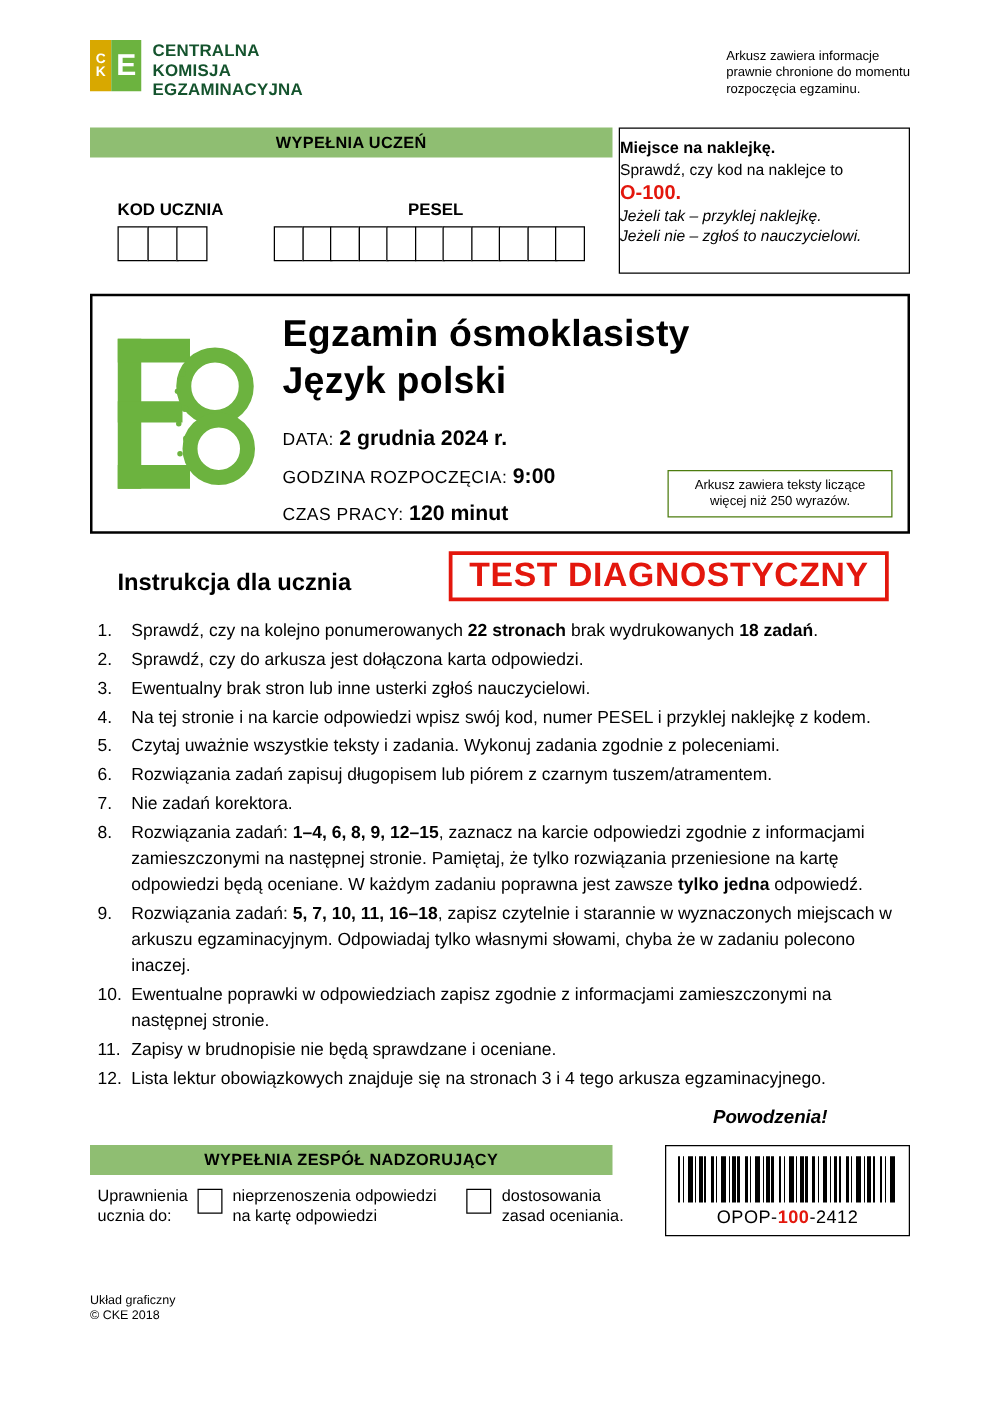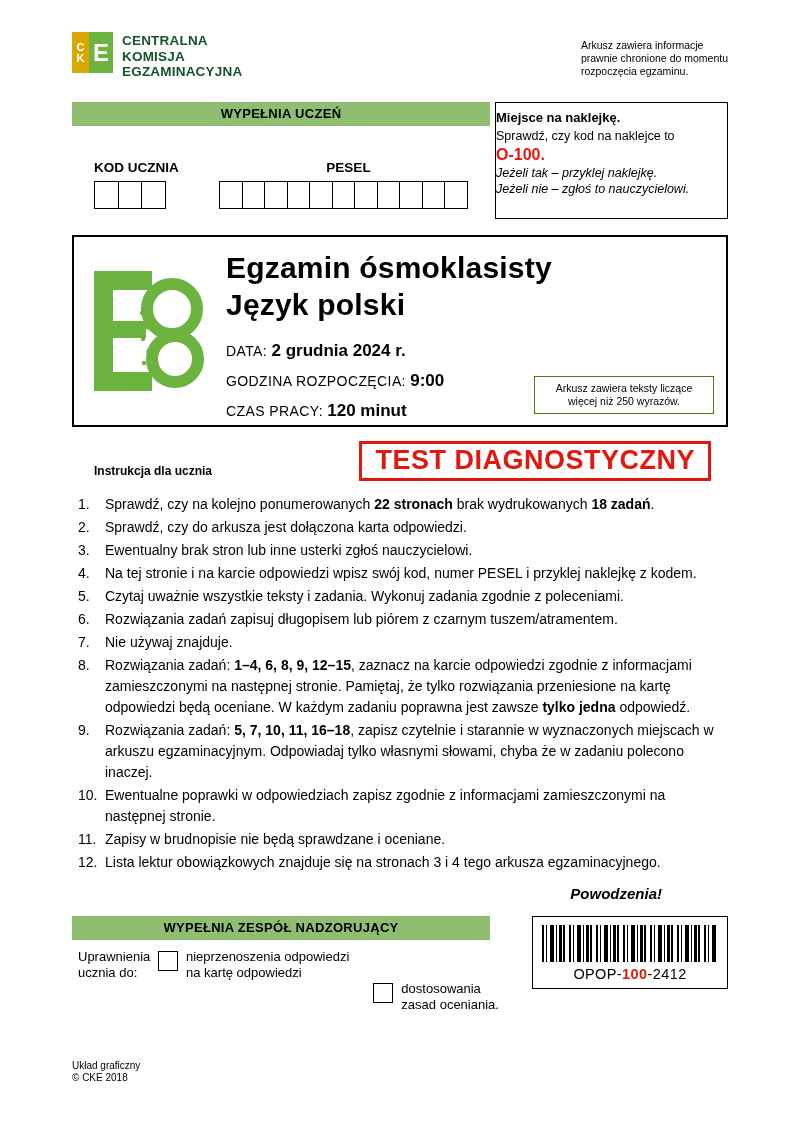--- a/index.html
+++ b/index.html
@@ -44,41 +44,41 @@
   .exam-info { padding:12px 0 0 20px; }
   .exam-title { font-weight:bold; font-size:30px; line-height:37px; letter-spacing:.2px; }
   .exam-meta { margin-top:13px; }
   .meta-line { font-size:14px; line-height:29px; letter-spacing:.4px; }
   .meta-value { font-weight:bold; font-size:17px; letter-spacing:0; }
   .note-box { position:absolute; right:12px; bottom:11px; width:180px; border:1px solid #4d7c0f;
               font-size:10.5px; line-height:13px; text-align:center; white-space:pre-line; padding:5px 2px; }
 
   
   .diag-row { display:flex; justify-content:space-between; align-items:flex-end; margin-top:14px; }
-  .instr-heading { font-weight:bold; font-size:12px; margin-left:22px; padding-bottom:3px; }
+  .instr-heading { font-weight:bold; font-size:19px; margin-left:22px; padding-bottom:3px; }
   .diag-banner { border:3px solid var(--red); color:var(--red); font-weight:bold; font-size:27px;
                  letter-spacing:.5px; padding:1px 13px 2px; margin-right:17px; }
 
   
   .instructions-list { margin-top:13px; }
   .instr-item { display:flex; padding-left:6px; font-size:14px; line-height:21px; margin-bottom:2px; }
   .instr-num { width:27px; flex:none; }
   .instr-text { flex:1; padding-right:4px; }
   b { font-weight:bold; }
 
   .good-luck { text-align:right; padding-right:66px; font-weight:bold; font-style:italic; font-size:15px; margin-top:12px; }
 
   
   .bottom-row { display:flex; margin-top:14px; align-items:flex-start; }
   .bottom-left { width:455px; flex:none; }
   .bottom-left .green-bar { width:418px; }
   .rights-row { display:flex; margin-top:9px; padding-left:6px; }
   .rights-label { width:80px; flex:none; font-size:13px; line-height:16.5px; white-space:pre-line; }
   .check-group { display:flex; gap:8px; }
-  .check-group.second { margin-left:24px;margin-top:32px; }
+  .check-group.second { margin-left:24px; }
   .checkbox { width:20px; height:20px; border:1.5px solid #000; flex:none; margin-top:2px; background:#fff; }
   .check-label { font-size:13px; line-height:16.5px; white-space:pre-line; }
   .barcode-box { width:196px; height:73px; margin-left:auto; border:1.5px solid #000; padding-top:8px; }
   .barcode { height:37px; margin:0 9px;
     background:repeating-linear-gradient(90deg,
       #000 0px,#000 2px,#fff 2px,#fff 4px,#000 4px,#000 5px,#fff 5px,#fff 8px,
       #000 8px,#000 12px,#fff 12px,#fff 14px,#000 14px,#000 15px,#fff 15px,#fff 17px,
       #000 17px,#000 20px,#fff 20px,#fff 21px,#000 21px,#000 23px,#fff 23px,#fff 27px); }
   .barcode-text { text-align:center; font-size:14.5px; margin-top:4px; letter-spacing:.4px; }
   .barcode-text .code-red { color:var(--red); font-weight:bold; }
@@ -202,21 +202,21 @@
       <div class="instr-item">
         <span class="instr-num">5.</span>
         <span class="instr-text"><span>Czytaj uważnie wszystkie teksty i zadania. Wykonuj zadania zgodnie z poleceniami.</span></span>
       </div>
       <div class="instr-item">
         <span class="instr-num">6.</span>
         <span class="instr-text"><span>Rozwiązania zadań zapisuj długopisem lub piórem z czarnym tuszem/atramentem.</span></span>
       </div>
       <div class="instr-item">
         <span class="instr-num">7.</span>
-        <span class="instr-text"><span>Nie używaj znajduje.</span></span>
+        <span class="instr-text"><span>Nie zadań korektora.</span></span>
       </div>
       <div class="instr-item">
         <span class="instr-num">8.</span>
         <span class="instr-text"><span>Rozwiązania zadań: </span><b>1–4, 6, 8, 9, 12–15</b><span>, zaznacz na karcie odpowiedzi zgodnie z informacjami zamieszczonymi na następnej stronie. Pamiętaj, że tylko rozwiązania przeniesione na kartę odpowiedzi będą oceniane. W każdym zadaniu poprawna jest zawsze </span><b>tylko jedna</b><span> odpowiedź.</span></span>
       </div>
       <div class="instr-item">
         <span class="instr-num">9.</span>
         <span class="instr-text"><span>Rozwiązania zadań: </span><b>5, 7, 10, 11, 16–18</b><span>, zapisz czytelnie i starannie w wyznaczonych miejscach w arkuszu egzaminacyjnym. Odpowiadaj tylko własnymi słowami, chyba że w zadaniu polecono inaczej.</span></span>
       </div>
       <div class="instr-item">

